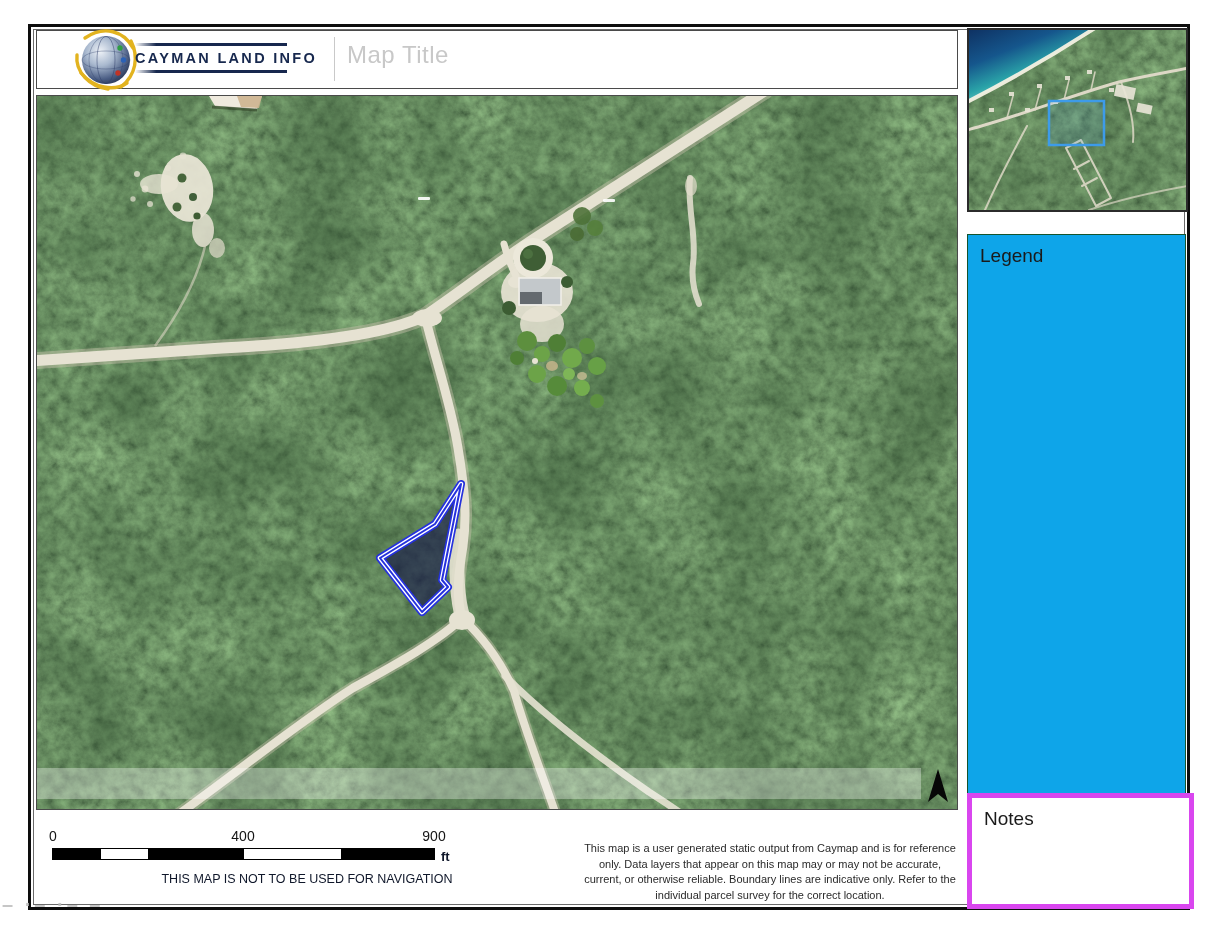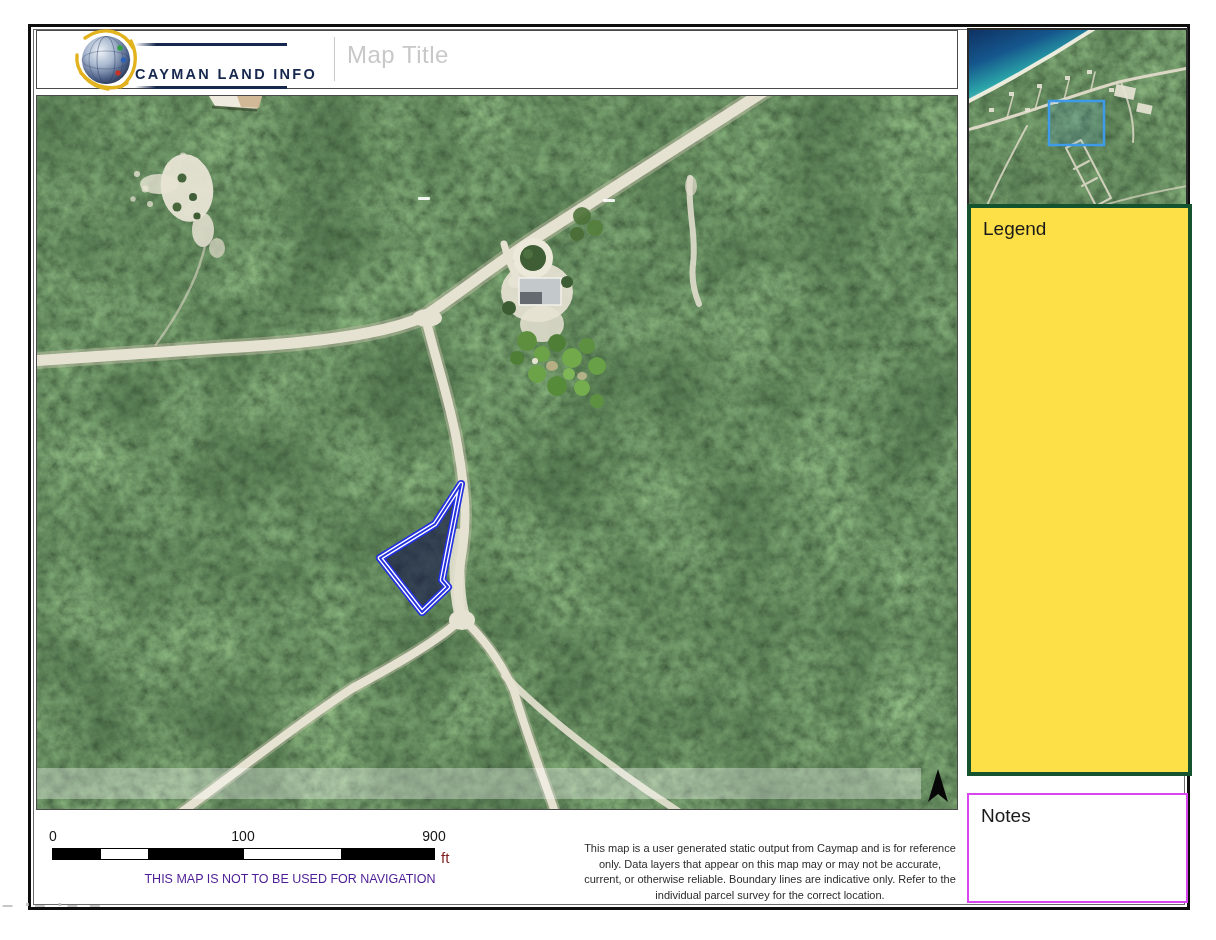--- a/index.html
+++ b/index.html
@@ -10,44 +10,44 @@
                border:3px solid #0d0d0d;}
   .frame-inner{position:absolute;left:2px;top:2px;right:2px;bottom:2px;
                border:1px solid #6a6a6a;}
   
   .header-box{position:absolute;left:36px;top:30px;width:920px;height:57px;
               border:1px solid #4a4a4a;background:#fff;}
   .logo-globe{position:absolute;left:36px;top:-4px;width:66px;height:66px;overflow:visible;}
   .brand{position:absolute;left:98px;top:12px;width:152px;}
   .brand-line{height:3px;background:linear-gradient(90deg,rgba(23,40,78,0) 0%,#17284e 14%,#17284e 100%);}
   .brand-text{font-size:14.5px;font-weight:bold;letter-spacing:2.3px;color:#17284e;
-              padding:20px 0 4px 0;white-space:nowrap;}
+              padding:4px 0 4px 0;white-space:nowrap;}
   .header-divider{position:absolute;left:297px;top:6px;width:1px;height:44px;background:#c9c9c9;}
   .map-title{position:absolute;left:310px;top:10px;font-size:24px;color:#c8c8c8;
              letter-spacing:0.5px;}
   
   .map-box{position:absolute;left:36px;top:95px;width:920px;height:713px;
            border:1px solid #4a4a4a;background:#33502b;overflow:hidden;}
   
   .inset-box{position:absolute;left:967px;top:28px;width:217px;height:180px;
              border:2px solid #2b2b2b;background:#33502b;overflow:hidden;}
-  .legend-box{position:absolute;left:967px;top:204px;width:217px;height:564px;
-              border:4px solid #14532d;background:#fde047;}
+  .legend-box{position:absolute;left:967px;top:234px;width:217px;height:564px;
+              border:1px solid #14532d;background:#0ea5e9;}
   .notes-box{position:absolute;left:967px;top:793px;width:217px;height:106px;
-             border:2px solid #d946ef;background:#fff;}
+             border:5px solid #d946ef;background:#fff;}
   .panel-title{font-size:19px;color:#1a1a1a;padding:10px 0 0 12px;}
   
   .scale-label{position:absolute;top:828px;transform:translateX(-50%);
                font-size:14px;color:#141414;}
   .scale-bar{position:absolute;left:52px;top:848px;width:381px;height:10px;
              border:1px solid #000;display:flex;}
   .scale-bar .seg{height:100%;}
-  .scale-unit{position:absolute;left:441px;top:849px;font-size:15px;font-weight:normal;color:#7f1d1d;}
-  .nav-warning{position:absolute;left:290px;top:872px;transform:translateX(-50%);
-               font-size:12.5px;color:#4c1d95;white-space:nowrap;}
+  .scale-unit{position:absolute;left:441px;top:849px;font-size:13px;font-weight:bold;color:#0f172a;}
+  .nav-warning{position:absolute;left:307px;top:872px;transform:translateX(-50%);
+               font-size:12.5px;color:#0f172a;white-space:nowrap;}
   .disclaimer{position:absolute;left:582px;top:841px;width:376px;
               font-size:11px;line-height:1.42;color:#2a2a2a;text-align:center;}
   
   .artifact{position:absolute;left:2px;top:893px;font-size:20px;color:#bdbdbd;
             letter-spacing:3px;opacity:.85;z-index:6;font-weight:bold;}
 </style>
 </head>
 <body>
 
 <div class="page">
@@ -245,21 +245,21 @@
   </div>
 
   <div class="legend-box">
     <div class="panel-title">Legend</div>
   </div>
   <div class="notes-box">
     <div class="panel-title">Notes</div>
   </div>
 
   <div class="scale-label" style="left:53px">0</div>
-  <div class="scale-label" style="left:243px">100</div>
+  <div class="scale-label" style="left:243px">400</div>
   <div class="scale-label" style="left:434px">900</div>
   <div class="scale-bar">
     <div class="seg" style="width:48px;background:#000"></div>
     <div class="seg" style="width:47px;background:#fff"></div>
     <div class="seg" style="width:96px;background:#000"></div>
     <div class="seg" style="width:97px;background:#fff"></div>
     <div class="seg" style="width:93px;background:#000"></div>
   </div>
   <div class="scale-unit">ft</div>
   <div class="nav-warning">THIS MAP IS NOT TO BE USED FOR NAVIGATION</div>

